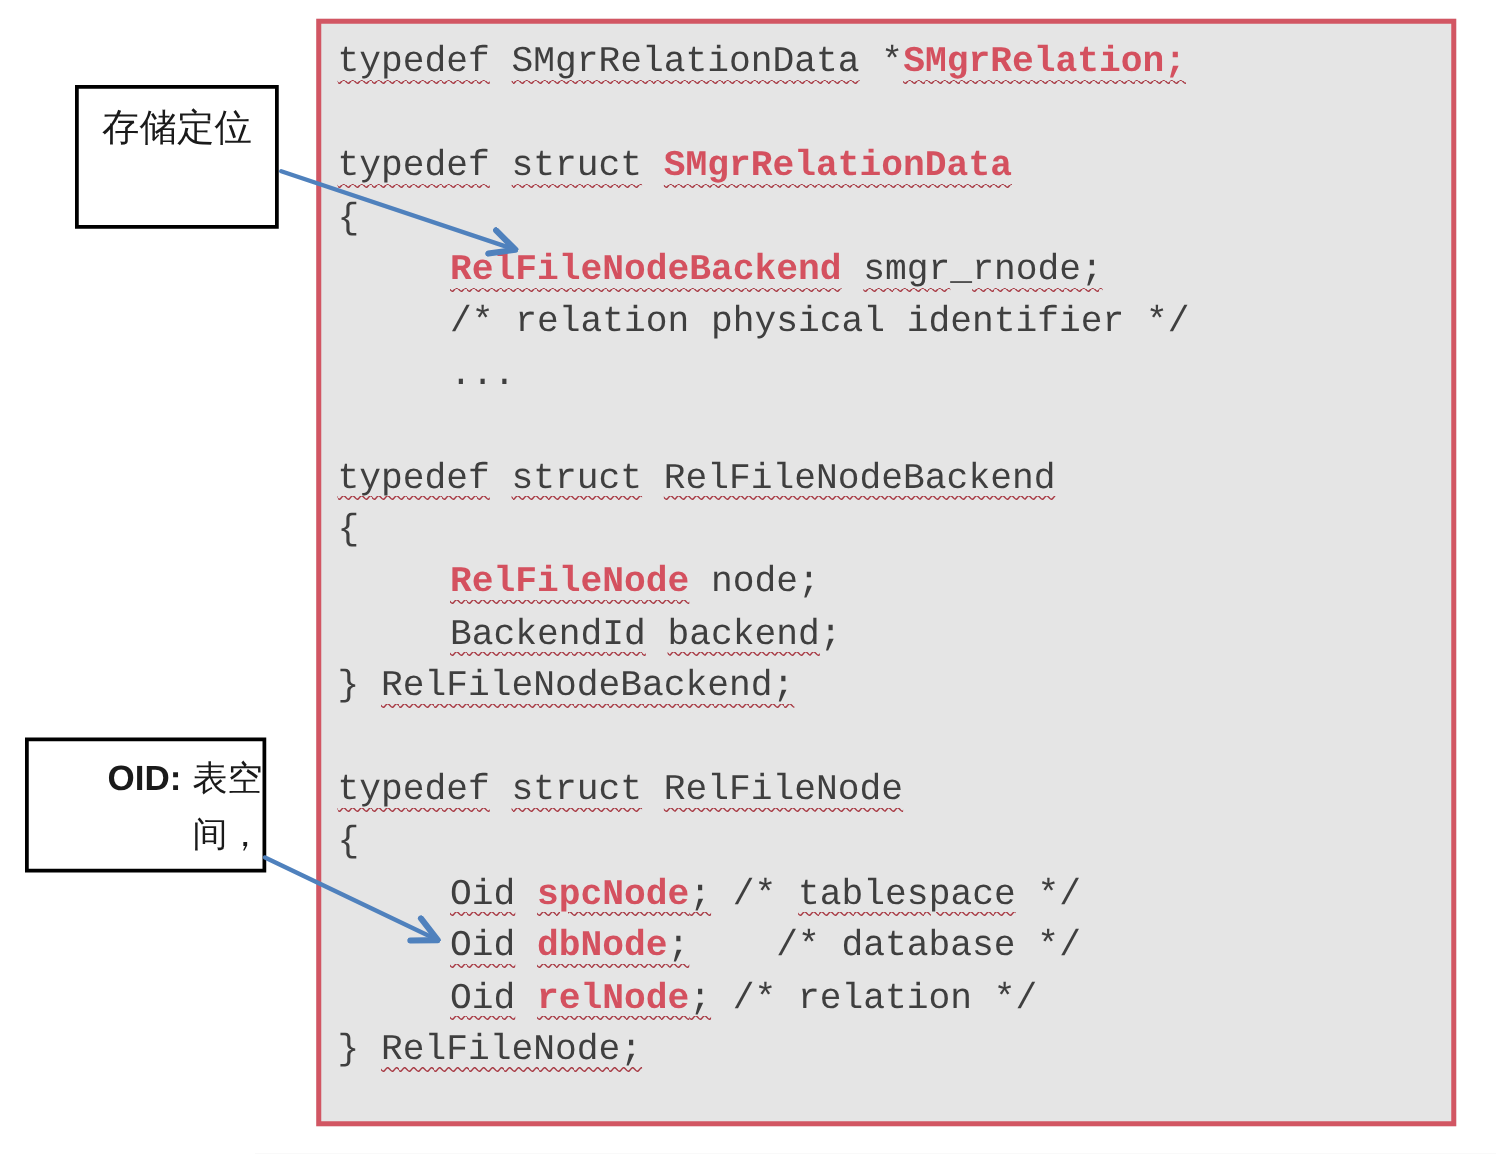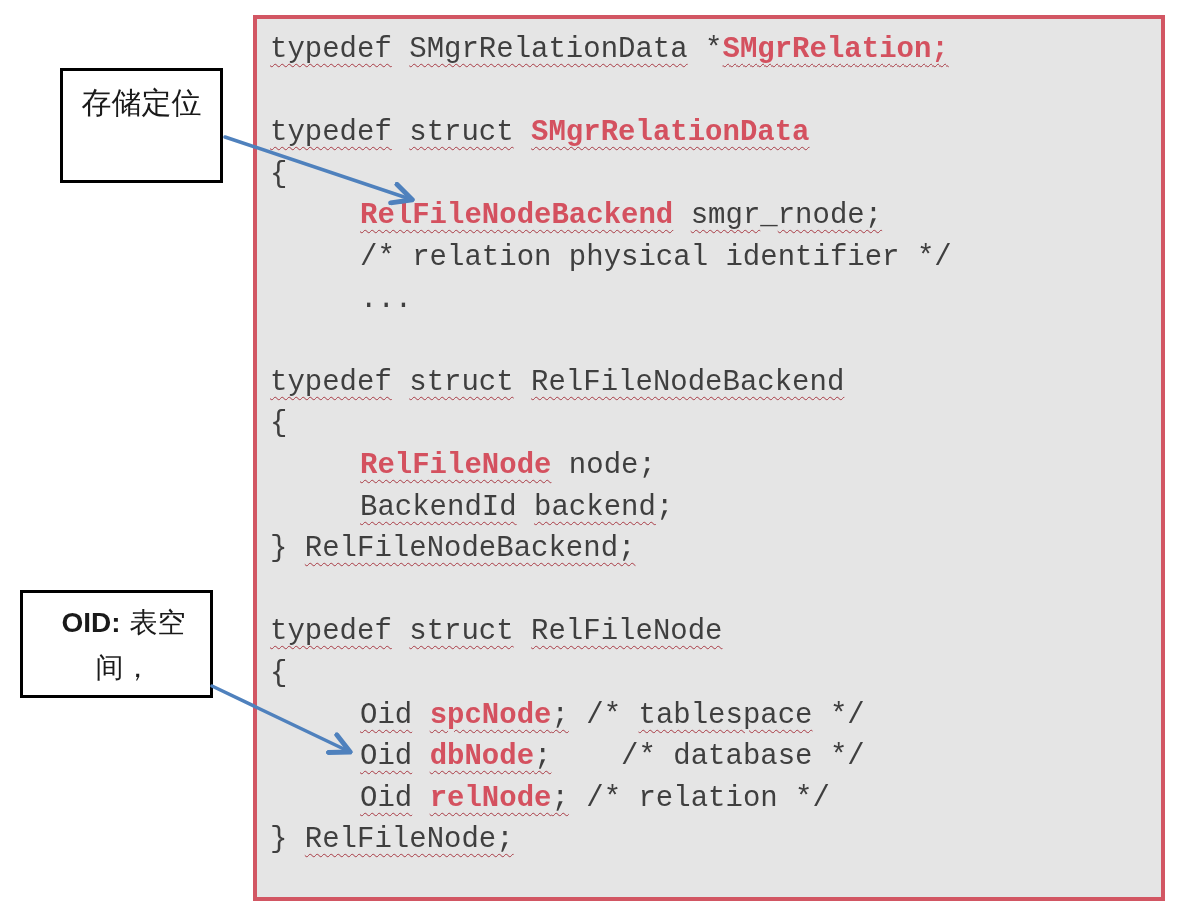--- a/index.html
+++ b/index.html
@@ -53,21 +53,21 @@
     font-family: "DejaVu Serif", "Liberation Serif", serif;
   }
   .ann-box-1 {
     left: 60px; top: 68px; width: 163px; height: 115px;
     text-align: center;
     font-size: 30px; line-height: 46px;
     padding-top: 9px;
   }
   .ann-box-2 {
     left: 20px; top: 590px; width: 193px; height: 108px;
-    text-align: center;
+    text-align: right;
     font-size: 28px; line-height: 45px;
     padding: 7px 0 0 14px;
   }
   .ann-bold {
     font-family: "Liberation Sans", sans-serif;
     font-weight: bold;
   }
   .arrows-overlay {
     position: absolute;
     left: 0; top: 0; width: 1197px; height: 923px;

